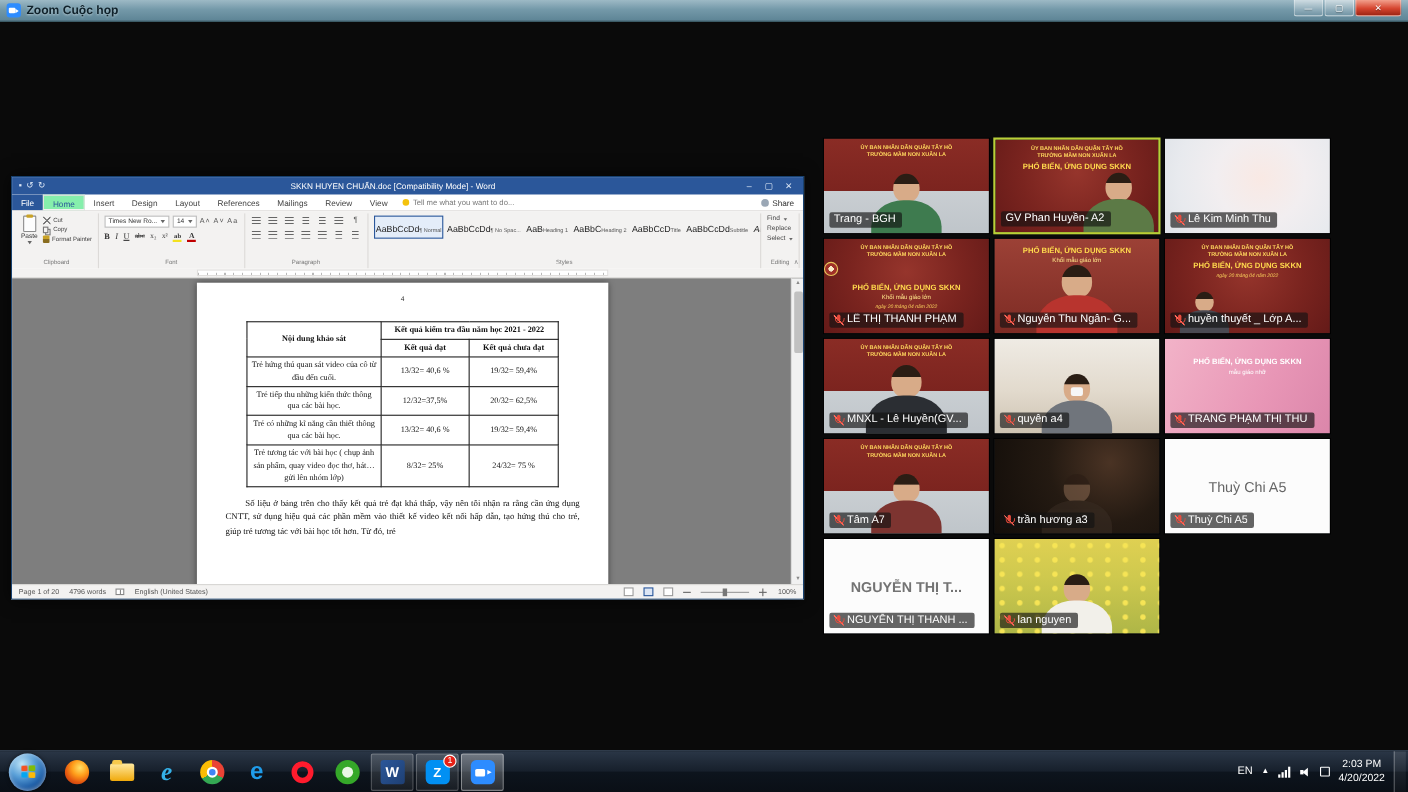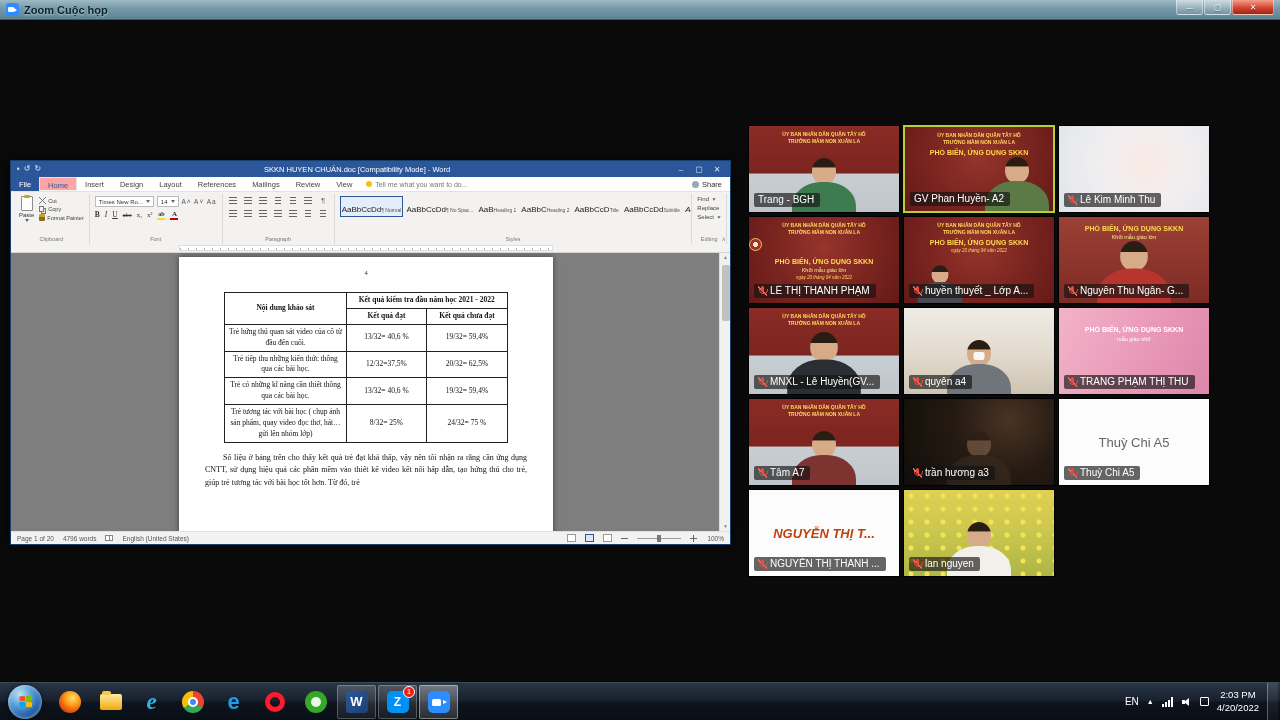--- a/index.html
+++ b/index.html
@@ -30,21 +30,21 @@
 .q{font-size:8px;color:#dbe6f5;line-height:1;}
 .q-save::before{content:"▪";} .q-undo::before{content:"↺";} .q-redo::before{content:"↻";}
 .w-title{flex:1;text-align:center;font-size:7.5px;color:#fff;white-space:nowrap;overflow:hidden;}
 .w-ctrls{display:flex;gap:2px;margin-right:2px;}
 .wc{width:16px;text-align:center;font-size:8px;color:#dbe6f5;}
 .wc-min::before{content:"–";} .wc-max::before{content:"▢";} .wc-close::before{content:"✕";}
 
 .w-tabs{height:15px;background:#fff;display:flex;align-items:stretch;font-size:7.5px;color:#444;border-bottom:1px solid #e4e2e0;flex:0 0 auto;}
 .wt{padding:3px 8px 0;cursor:pointer;}
 .wt.file{background:#2b579a;color:#fff;}
-.wt.sel{color:#2b579a;border:1px solid #e4e2e0;border-bottom:1px solid #f3f2f1;background:#fca5a5;}
+.wt.sel{color:#2b579a;border:1px solid #e4e2e0;border-bottom:1px solid #f3f2f1;background:#86efac;}
 .tellme{display:flex;align-items:center;gap:3px;color:#777;padding:0 6px;font-size:7px;}
 .bulb{width:6px;height:6px;border-radius:50%;background:#f4c20d;}
 .share{margin-left:auto;display:flex;align-items:center;gap:3px;padding:0 8px;color:#333;font-size:7.5px;}
 .shic{width:7px;height:7px;border-radius:50%;background:#9aa7b5;}
 
 .w-ribbon{height:52px;background:#f3f2f1;display:flex;padding:2px 3px 0;flex:0 0 auto;position:relative;}
 .rg{display:flex;flex-direction:column;border-right:1px solid #dcdad8;padding:2px 5px 1px;}
 .rg-label{margin-top:auto;text-align:center;font-size:5.5px;color:#777;padding:2px 0 1px;}
 .rg-body{display:flex;gap:5px;}
 .paste-btn{display:flex;flex-direction:column;align-items:center;font-size:6px;color:#333;gap:1px;cursor:pointer;}
@@ -136,21 +136,21 @@
 .v-slide{background:radial-gradient(circle at 50% 35%,#96352c 0%,#7a241f 55%,#641a18 100%);padding-top:5px;}
 .v-banner-person{background:linear-gradient(180deg,#8a2c25 0%,#7c241f 55%,#c9ced2 55.5%,#bfc5ca 100%);padding-top:5px;}
 .v-washed{background:radial-gradient(circle at 58% 42%,#f9e9e4 0%,#f2eef0 40%,#e8eaee 75%,#dfe3e8 100%);}
 .v-room{background:linear-gradient(180deg,#efebe4 0%,#e2dacd 55%,#cdc3b2 100%);}
 .v-pink{background:linear-gradient(115deg,#f2b3c8 0%,#e896b6 60%,#db86aa 100%);padding-top:18px;}
 .pk-title{font-size:7px;font-weight:bold;color:#fff;text-align:center;}
 .pk-sub{font-size:5.5px;color:#fff;text-align:center;margin-top:3px;}
 .v-dark{background:radial-gradient(circle at 70% 25%,#4a3324 0%,#241a12 45%,#120d09 100%);}
 .v-card{background:#fcfcfc;display:flex;align-items:center;justify-content:center;}
 .card-name{font-size:13px;color:#666;}
-.card-name.bold{font-weight:bold;color:#c2410c;font-style:italic;}
+.card-name.bold{font-weight:bold;color:#737373;}
 .v-flowers{background:radial-gradient(circle 2px at 7px 6px,#f6e455 0 2px,transparent 3px),linear-gradient(180deg,#dfd052 0%,#cfc94e 40%,#aeb647 100%);background-size:16px 13px,100% 100%;}
 .person{position:absolute;bottom:0;left:50%;transform:translateX(-50%);width:64px;height:54px;}
 .person .ph{position:absolute;top:0;left:50%;transform:translateX(-50%);width:24px;height:26px;border-radius:50% 50% 46% 46%;background:linear-gradient(180deg,#2a1d14 0 36%,var(--skin,#d8ab88) 37%);}
 .person .pb{position:absolute;bottom:0;left:0;width:100%;height:30px;border-radius:46% 46% 0 0 / 80% 80% 0 0;background:var(--shirt,#555);}
 .person.right{left:76%;}
 .person.left{left:24%;}
 .person.sm{transform:translateX(-50%) scale(.7);transform-origin:bottom;}
 .person.lg{transform:translateX(-50%) scale(1.15);transform-origin:bottom;}
 .person.dim{opacity:.55;}
 .person.big{width:120px;height:64px;}
@@ -522,48 +522,48 @@
           <div class="sl-sub">Khối mẫu giáo lớn</div>
           <div class="sl-date">ngày 20 tháng 04 năm 2022</div>
         </div>
         <div class="ntag">
             <i class="mic"></i>
             <span class="nm">LÊ THỊ THANH PHẠM</span>
           </div>
       </div>
 
       <div class="tile">
+        <div class="tv v-slide" style="background:linear-gradient(180deg,#9c4136,#7d2b24)">
+          <div class="sl-title">PHỔ BIẾN, ỨNG DỤNG SKKN</div>
+          <div class="sl-sub">Khối mẫu giáo lớn</div>
+          <div class="person lg" style="--shirt:#b8342e">
+              <i class="ph"></i>
+              <i class="pb"></i>
+            </div>
+        </div>
+        <div class="ntag">
+            <i class="mic"></i>
+            <span class="nm">Nguyễn Thu Ngân- G...</span>
+          </div>
+      </div>
+
+      <div class="tile">
         <div class="tv v-slide">
           <div class="bh">ỦY BAN NHÂN DÂN QUẬN TÂY HỒ</div>
           <div class="bh">TRƯỜNG MẦM NON XUÂN LA</div>
           <div class="sl-title">PHỔ BIẾN, ỨNG DỤNG SKKN</div>
           <div class="sl-date">ngày 20 tháng 04 năm 2022</div>
           <div class="person left sm" style="--shirt:#4a4a52">
               <i class="ph"></i>
               <i class="pb"></i>
             </div>
         </div>
         <div class="ntag">
             <i class="mic"></i>
             <span class="nm">huyền thuyết _ Lớp A...</span>
-          </div>
-      </div>
-
-      <div class="tile">
-        <div class="tv v-slide" style="background:linear-gradient(180deg,#9c4136,#7d2b24)">
-          <div class="sl-title">PHỔ BIẾN, ỨNG DỤNG SKKN</div>
-          <div class="sl-sub">Khối mẫu giáo lớn</div>
-          <div class="person lg" style="--shirt:#b8342e">
-              <i class="ph"></i>
-              <i class="pb"></i>
-            </div>
-        </div>
-        <div class="ntag">
-            <i class="mic"></i>
-            <span class="nm">Nguyễn Thu Ngân- G...</span>
           </div>
       </div>
 
       <div class="tile">
         <div class="tv v-banner-person">
           <div class="bh">ỦY BAN NHÂN DÂN QUẬN TÂY HỒ</div>
           <div class="bh">TRƯỜNG MẦM NON XUÂN LA</div>
           <div class="person lg" style="--shirt:#2b2e33">
               <i class="ph"></i>
               <i class="pb"></i>

